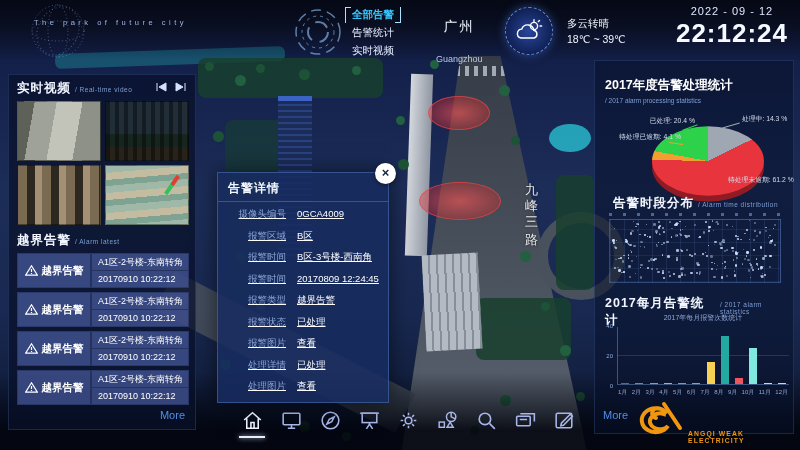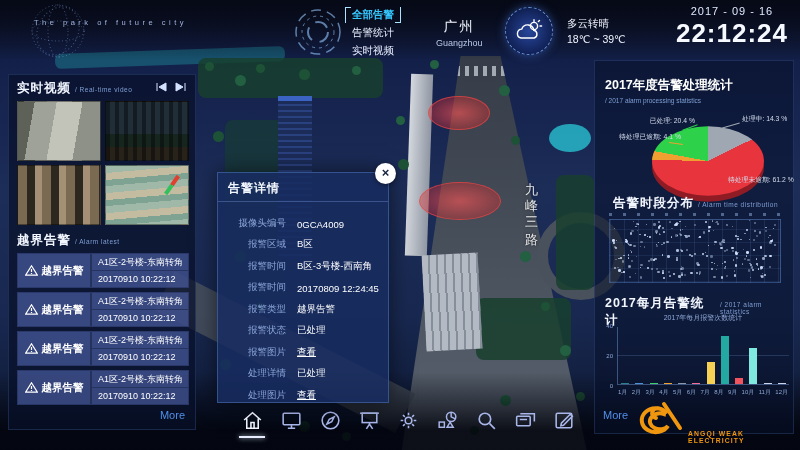--- a/index.html
+++ b/index.html
@@ -58,21 +58,21 @@
   .swirl { position:absolute; left:290px; top:4px; }
   .top-menu { position:absolute; left:345px; top:7px; display:flex; flex-direction:column; gap:2px; font-size:10.5px; }
   .menu-item { color:#e8eeff; padding:1px 7px; cursor:pointer; }
   .menu-item.active { position:relative; color:#35c8ff; font-weight:bold; }
   .menu-item.active::before { content:""; position:absolute; left:0; top:0; bottom:0; width:5px;
     border-left:1.5px solid #a8e4ff; border-top:1.5px solid #a8e4ff; }
   .menu-item.active::after { content:""; position:absolute; right:0; top:0; bottom:0; width:5px;
     border-right:1.5px solid #a8e4ff; border-bottom:1.5px solid #a8e4ff; }
   .city-block { position:absolute; left:436px; top:18px; text-align:center; }
   .city-cn { font-size:13.5px; color:#f2f6ff; letter-spacing:2px; }
-  .city-en { font-size:9px; color:#b8c8e8; margin-top:2px; }
+  .city-en { font-size:9px; color:#b8c8e8; margin-top:18px; }
   .weather-badge { position:absolute; left:505px; top:7px; width:48px; height:48px; border-radius:50%;
     border:1px dashed rgba(130,180,255,.75); display:flex; align-items:center; justify-content:center;
     background:radial-gradient(circle,rgba(45,80,175,.85) 0%,rgba(16,32,85,.9) 75%); box-shadow:0 0 10px rgba(70,120,230,.5); }
   .weather-text { position:absolute; left:567px; top:15px; font-size:10.5px; line-height:16px; color:#f0f4ff; }
   .datetime { position:absolute; right:12px; top:5px; text-align:center; }
   .date-text { font-size:11px; letter-spacing:1px; color:#dfe8ff; }
   .time-text { font-size:26px; font-weight:bold; color:#f6f9ff; letter-spacing:1px; margin-top:1px; }
 
   
   .panel { position:absolute; background:rgba(8,17,42,.72); border:1px solid rgba(90,130,210,.22); z-index:6; }
@@ -107,21 +107,21 @@
 
   
   .modal { position:absolute; left:217px; top:172px; width:172px; height:231px; z-index:10;
     background:rgba(23,43,95,.88); border:1px solid rgba(100,150,230,.38); box-shadow:0 0 20px rgba(0,0,0,.55); }
   .modal-title { position:absolute; left:10px; top:7px; font-size:12px; font-weight:bold; color:#f2f6ff; letter-spacing:1px; }
   .modal-sep { position:absolute; left:0; right:0; top:28px; height:1px; background:rgba(120,160,230,.35); }
   .modal-close { position:absolute; right:-8px; top:-10px; width:21px; height:21px; border-radius:50%;
     background:#fff; color:#16223f; font-size:13px; font-weight:bold; line-height:20px; text-align:center;
     cursor:pointer; box-shadow:0 1px 4px rgba(0,0,0,.5); }
   .modal-fields { position:absolute; left:0; right:0; top:35px; }
-  .mf-row { height:21.5px; display:flex; align-items:flex-end; }
+  .mf-row { height:21.5px; display:flex; align-items:flex-start;text-decoration:underline; }
   .mf-label { width:68px; text-align:right; font-size:9.5px; color:#8aa4d8; }
   .mf-value { margin-left:11px; font-size:9.5px; color:#fff; }
   .mf-value.link { text-decoration:underline; cursor:pointer; }
 
   
   .right-panel { left:594px; top:60px; width:200px; height:374px; background:rgba(8,17,42,.55); }
   .rp-t1 { position:absolute; left:10px; top:16px; flex-direction:column; align-items:flex-start; display:flex; gap:3px; }
   .pie-rim { position:absolute; left:57px; top:50px; width:112px; height:112px; border-radius:50%;
     transform:scaleY(.62); background:#8f1c24; }
   .pie { position:absolute; left:57px; top:44px; width:112px; height:112px; border-radius:50%; transform:scaleY(.62); }
@@ -232,21 +232,21 @@
             <path d="M21 2.8 V4.4 M27 9 H28.6 M25.4 4.6 L26.5 3.5"></path>
           <path d="M8 21 a4.5 4.5 0 0 1 .8-8.9 a6.2 6.2 0 0 1 12 1.2 a4 4 0 0 1 .4 7.7 z"></path>
         </g>
       </svg>
     </div>
     <div class="weather-text">
       <div>多云转晴</div>
       <div>18℃ ~ 39℃</div>
     </div>
     <div class="datetime">
-      <div class="date-text">2017 - 09 - 16</div>
+      <div class="date-text">2022 - 09 - 12</div>
       <div class="time-text">22:12:24</div>
     </div>
   </div>
 
   <div class="panel left-panel">
     <div class="vheader sec-title">
       <span class="cn">实时视频</span>
       <span class="en">/ Real-time video</span>
     </div>
     <div class="vnav">

